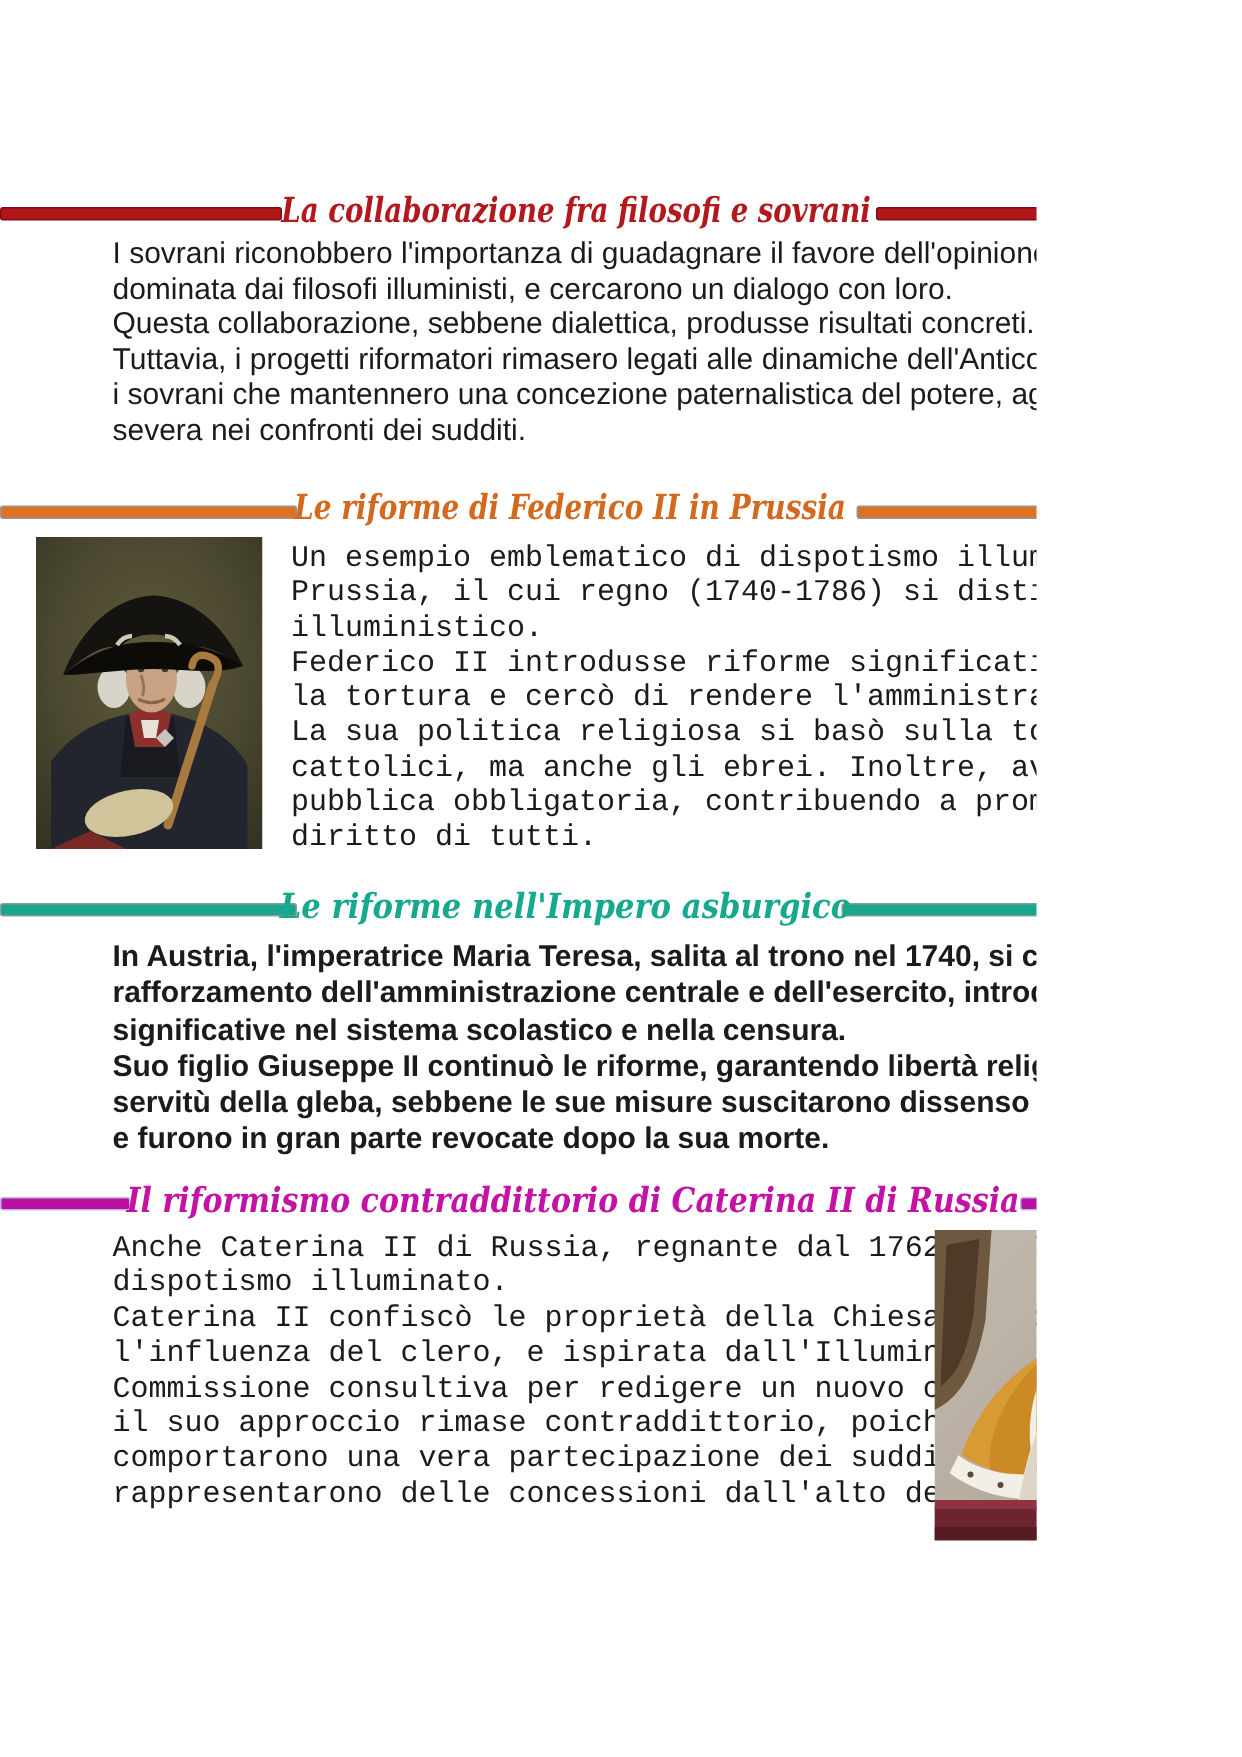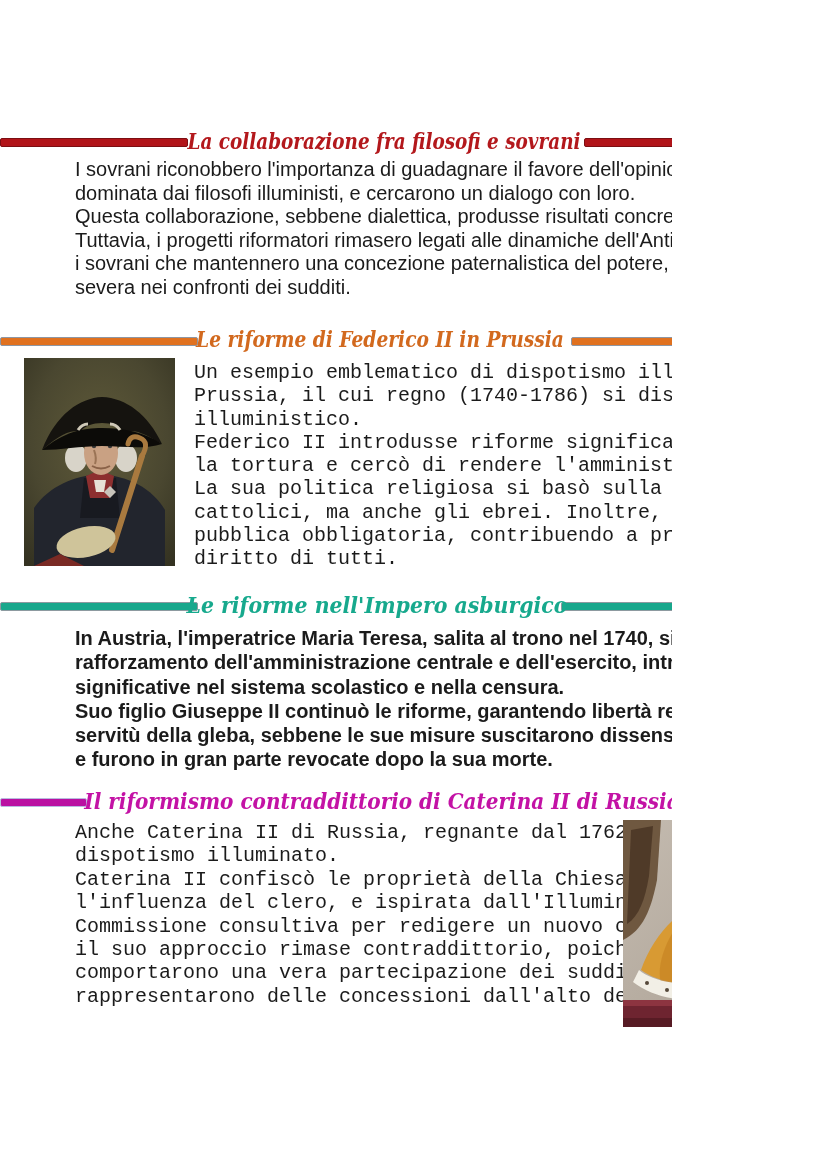--- a/index.html
+++ b/index.html
@@ -1,17 +1,17 @@
 <!DOCTYPE html>
 <html><head>
 <meta charset="utf-8">
 <style>
   html,body{margin:0;padding:0;background:#ffffff;}
   .page{position:relative;width:672px;height:1171px;background:#ffffff;overflow:hidden;
-        font-family:"Liberation Sans",sans-serif;}
+        font-family:"Liberation Sans",sans-serif;padding-left:19px;}
   .rule{position:absolute;height:7px;border:1px solid;border-radius:2px;}
   .title-anchor{position:absolute;white-space:nowrap;
         font-family:"DejaVu Serif",serif;font-style:italic;font-weight:bold;
         font-size:23px;line-height:28px;letter-spacing:0px;}
   .t1{transform:translateX(-50%) scaleX(0.80);}
   .t2{transform:translateX(-50%) scaleX(0.81);}
   .t3{transform:translateX(-50%) scaleX(0.89);}
   .t4{transform:translateX(-50%) scaleX(0.87);}
   .para{position:absolute;white-space:pre;color:#1b1b1b;font-size:20px;line-height:23.5px;
         font-family:"Liberation Sans",sans-serif;}

